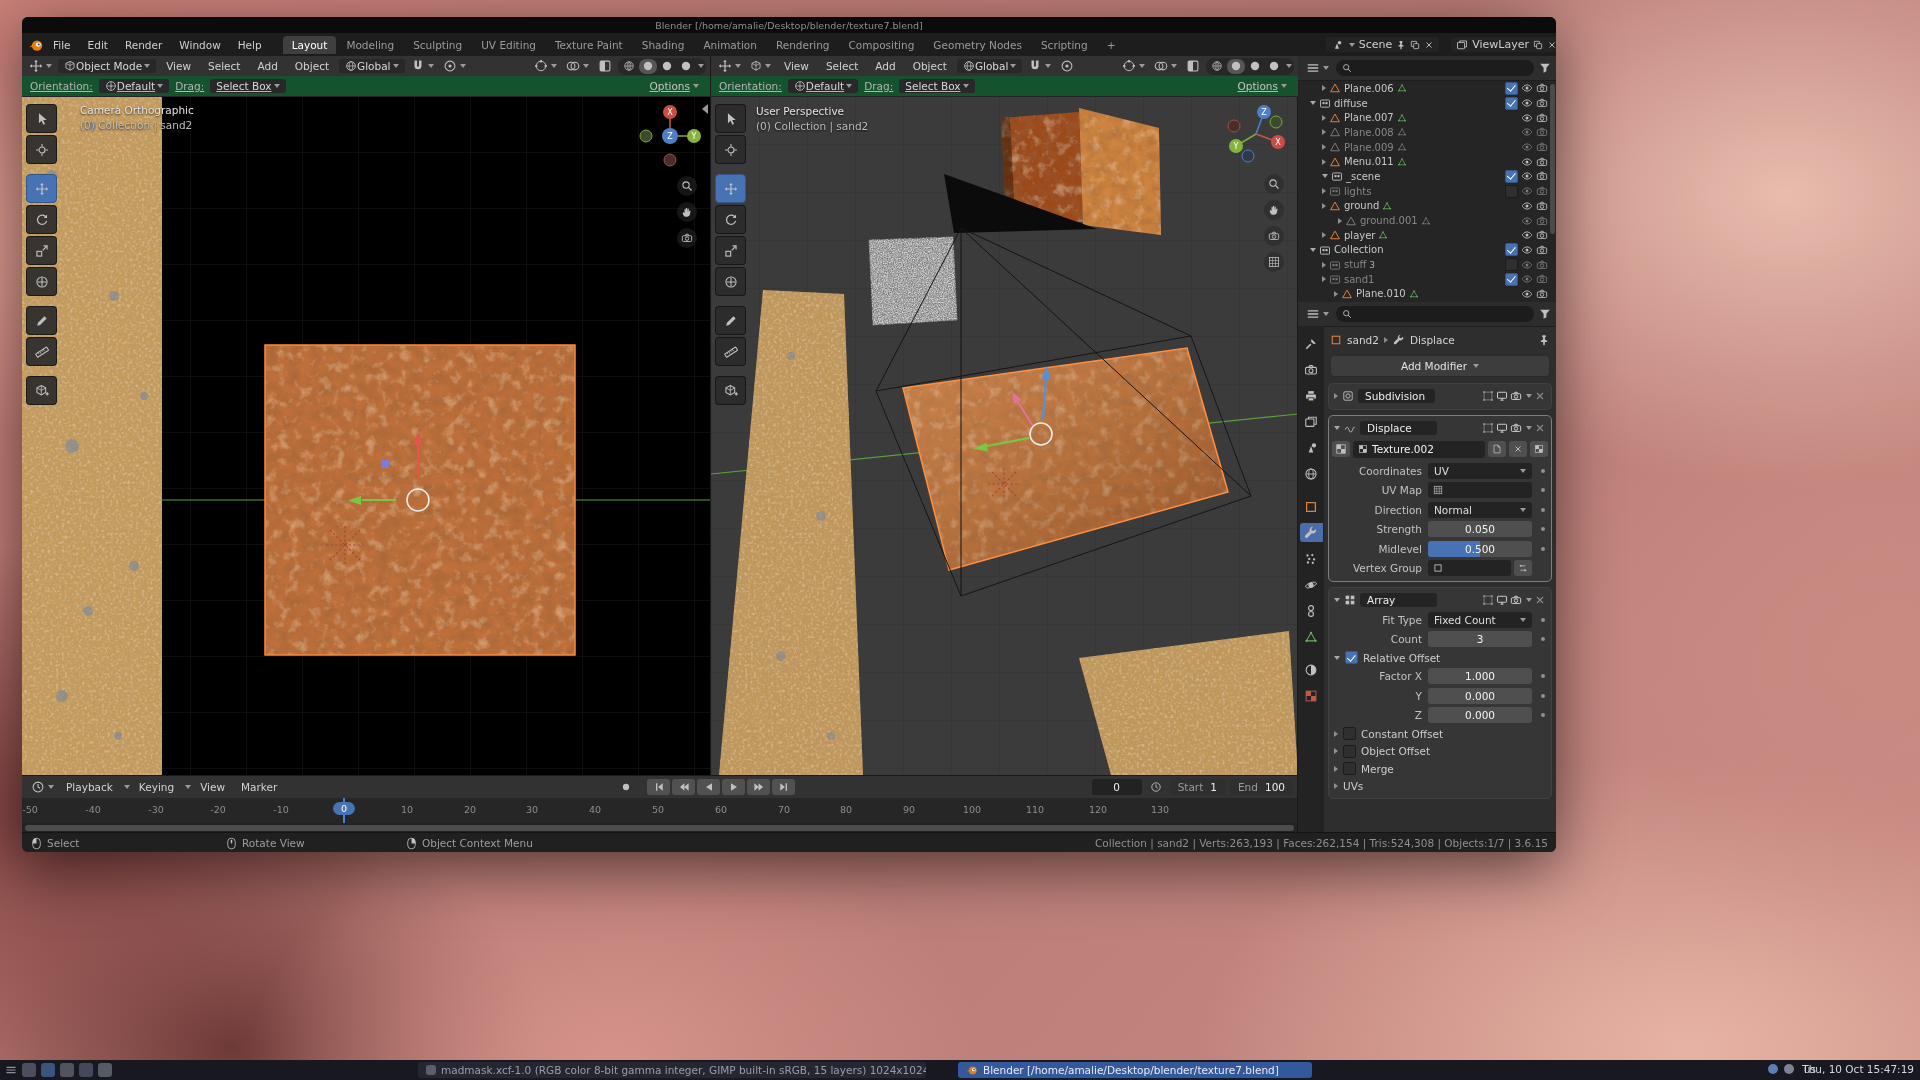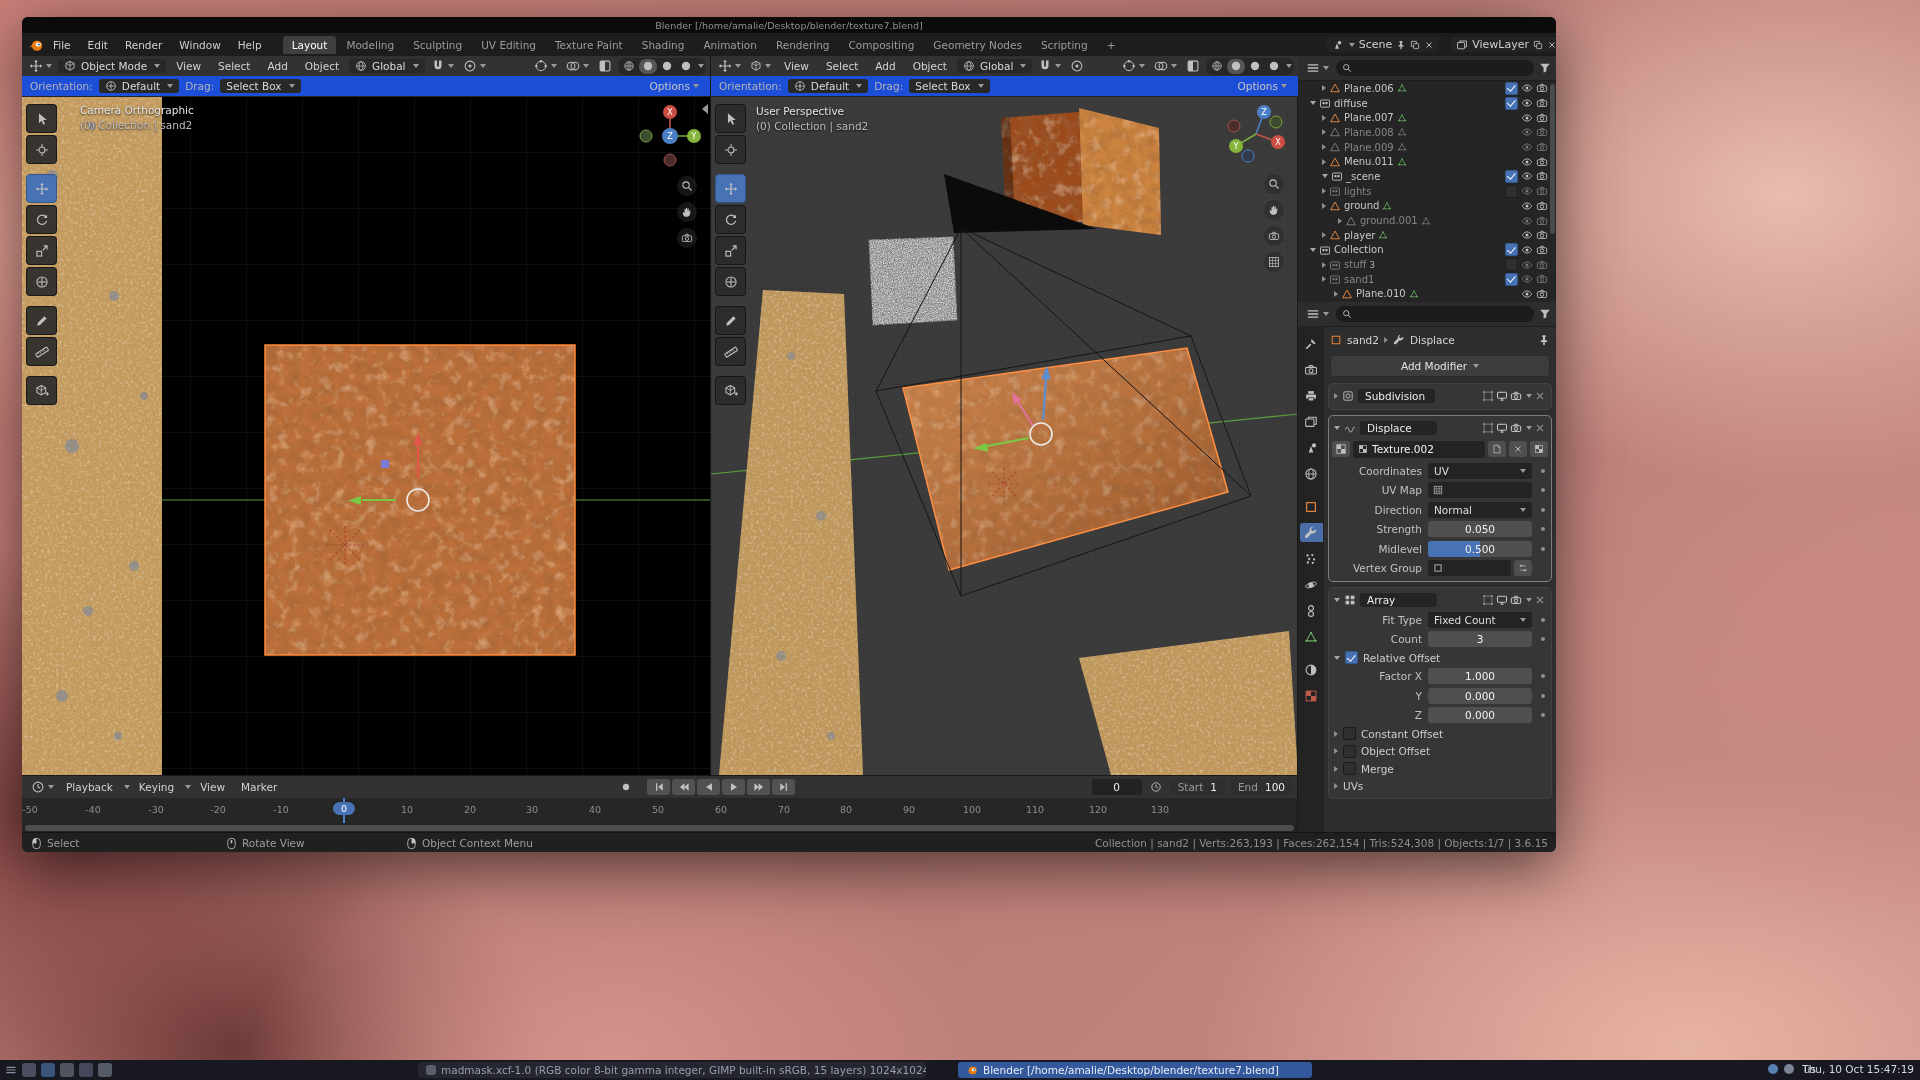--- a/index.html
+++ b/index.html
@@ -27,22 +27,22 @@
   .tbw{display:flex;align-items:center;gap:4px;background:#232323;border-radius:3px;padding:1px 5px;}
   .ic{display:inline-flex;width:14px;height:14px;color:#c0c0c0;flex:none;}
   .ic12{width:12px;height:12px;}  .ic10{width:10px;height:10px;}  .ic16{width:16px;height:16px;}
   .chev{width:0;height:0;border-left:3.5px solid transparent;border-right:3.5px solid transparent;border-top:4px solid #9a9a9a;margin-left:2px;flex:none;}
   .chevl{width:0;height:0;border-top:5px solid transparent;border-bottom:5px solid transparent;border-right:6px solid #9a9a9a;}
   
   .vp{position:absolute;top:39px;height:719px;overflow:hidden;}
   .vp-left{left:0;width:688px;}
   .vp-right{left:688px;width:587px;border-left:1px solid #191919;}
   .vph1{position:absolute;top:0;left:0;right:0;height:20px;background:#323232;border-bottom:1px solid #262626;display:flex;align-items:center;padding:0 4px;gap:3px;font-size:10.5px;z-index:6;}
-  .vph2{position:absolute;top:20px;left:0;right:0;height:20px;background:#1d4ed8;border-bottom:1px solid #242424;display:flex;align-items:center;padding:0 8px;gap:6px;font-size:10.5px;color:#b5b5b5;z-index:6;}
-  .hdd{display:flex;align-items:center;gap:5px;background:#282828;border-radius:3px;padding:1px 6px;color:#d8d8d8;white-space:nowrap;}
+  .vph2{position:absolute;top:20px;left:0;right:0;height:20px;background:#14532d;border-bottom:1px solid #242424;display:flex;align-items:center;padding:0 8px;gap:6px;font-size:10.5px;color:#b5b5b5;z-index:6;text-decoration:underline;}
+  .hdd{display:flex;align-items:center;background:#282828;border-radius:3px;padding:1px 6px;color:#d8d8d8;white-space:nowrap;}
   .hmenu{padding:1px 7px;color:#d2d2d2;white-space:nowrap;}
   .hright{margin-left:auto;display:flex;align-items:center;gap:3px;}
   .iconbtn{display:flex;align-items:center;gap:1px;padding:1px 3px;border-radius:3px;color:#c6c6c6;}
   .shadegrp{display:flex;align-items:center;background:#272727;border-radius:8px;padding:1px 2px;gap:1px;}
   .shadeball{display:flex;align-items:center;justify-content:center;width:18px;height:15px;border-radius:7px;color:#b9b9b9;}
   .shadeball.active{background:#565656;color:#eee;}
   .vpcanvas{position:absolute;top:40px;left:0;right:0;bottom:0;overflow:hidden;}
   .toolcol{position:absolute;left:4px;top:48px;width:31px;display:flex;flex-direction:column;gap:2px;z-index:5;}
   .tool{width:29px;height:27px;background:rgba(43,43,43,.92);border:1px solid rgba(18,18,18,.8);border-radius:4px;display:flex;align-items:center;justify-content:center;color:#d4d4d4;}
   .tool.active{background:#4772b3;border-color:#34568a;color:#fff;}

